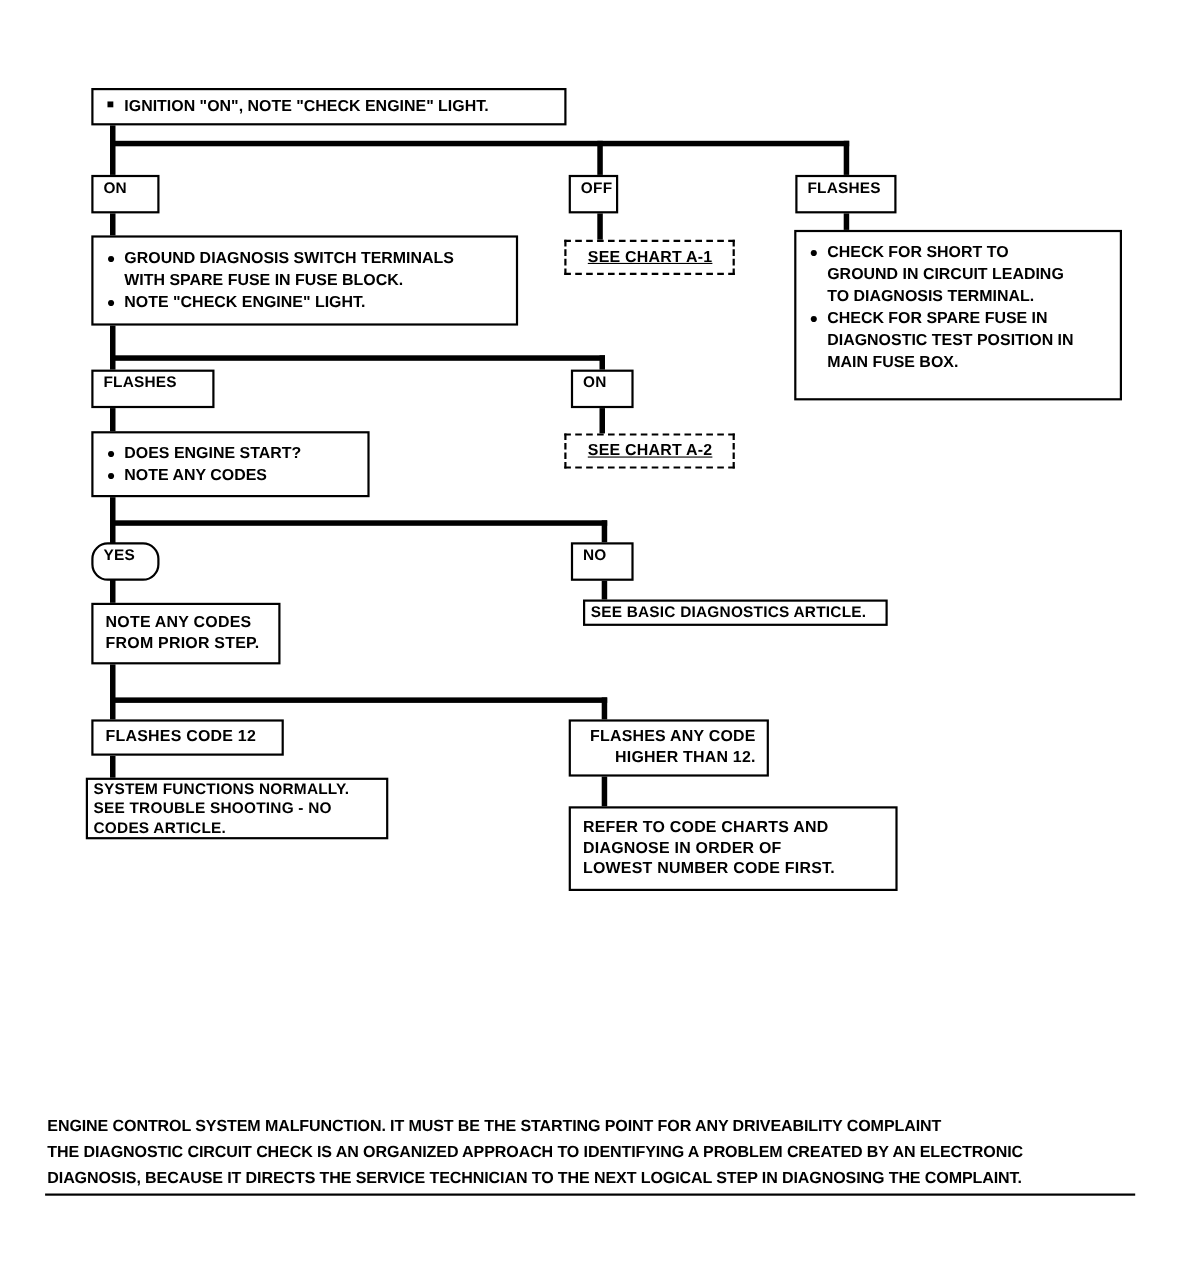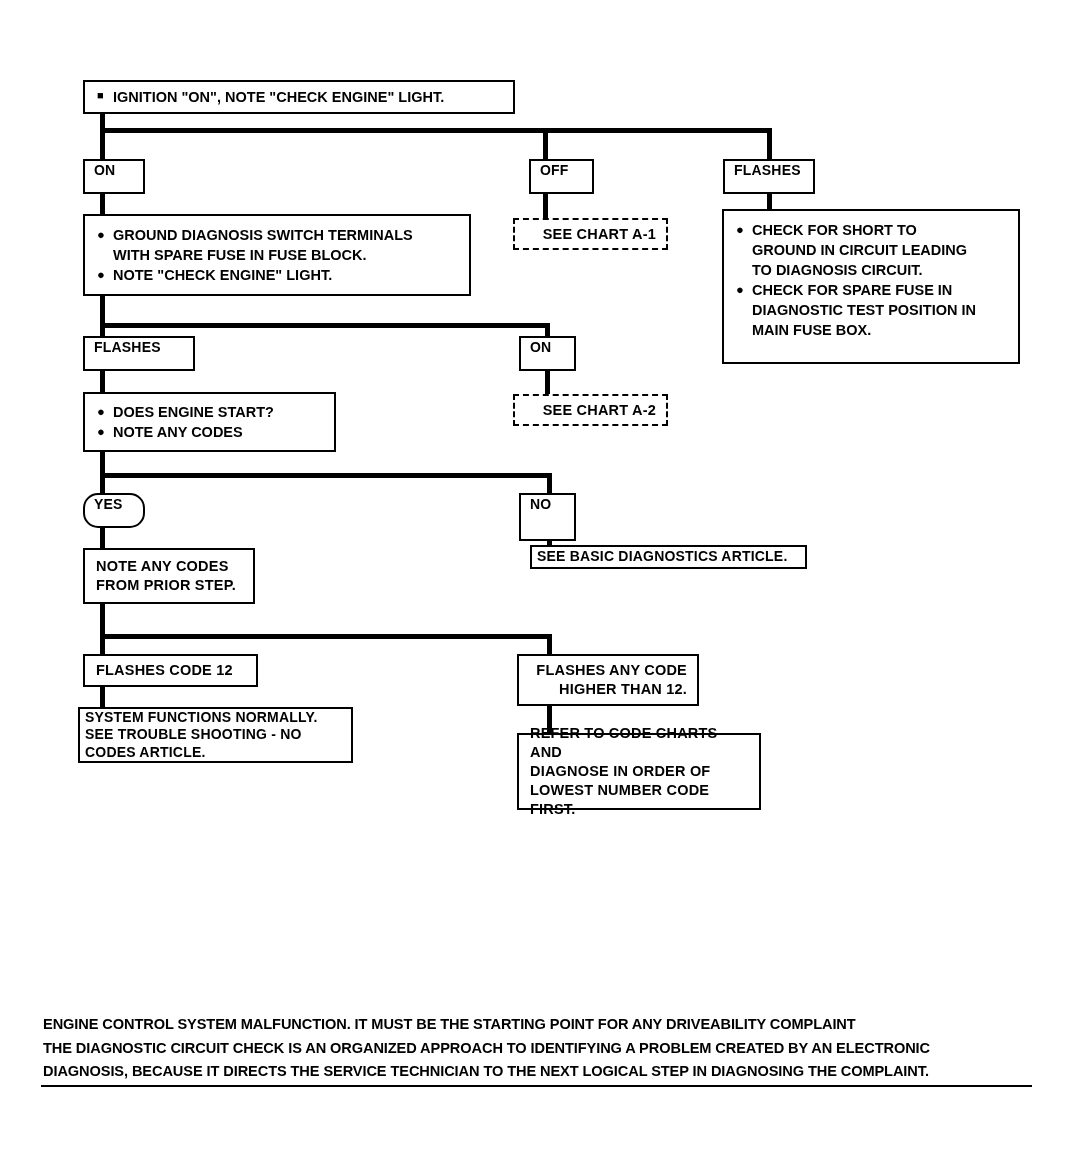--- a/index.html
+++ b/index.html
@@ -47,21 +47,22 @@
     font-size: 14.5px;
     padding: 7px 10px 7px 11px;
   }
   .tbox.tight {
     padding: 3px 6px 3px 5px;
     line-height: 1.22;
     font-size: 14px;
   }
   .tbox.center {
     text-align: center;
-    align-items: flex-end;
+    align-items: center;
+    text-decoration: underline;
   }
 
   
   .blist {
     position: absolute;
     box-sizing: border-box;
     border: 2px solid #000;
     background: #fff;
     padding: 9px 10px 9px 12px;
     font-size: 14.5px;
@@ -151,21 +152,21 @@
     <div class="bitem">
       <span class="bdot sq">■</span>
       <span class="btxt">IGNITION "ON", NOTE "CHECK ENGINE" LIGHT.</span>
     </div>
   </div>
 
   <div class="node chip" style="left:83px; top:159px; width:62px; height:35px;">
     <span>ON</span>
   </div>
 
-  <div class="node chip" style="left:529px; top:159px; width:65px; height:35px;">
+  <div class="node chip" style="left:517px; top:159px; width:45px; height:35px;">
     <span>OFF</span>
   </div>
 
   <div class="node chip" style="left:723px; top:159px; width:92px; height:35px;">
     <span>FLASHES</span>
   </div>
 
   <div class="blist" style="left:83px; top:214px; width:388px; height:82px;">
     <div class="bitem">
       <span class="bdot">●</span>
@@ -183,21 +184,21 @@
   <div class="node dashed tbox center" style="left:513px; top:218px; width:155px; height:32px;">
     <span>SEE CHART A-1</span>
   </div>
 
   <div class="blist" style="left:722px; top:209px; width:298px; height:155px;">
     <div class="bitem">
       <span class="bdot">●</span>
       <span class="btxt">
         <span>CHECK FOR SHORT TO</span><br>
         <span>GROUND IN CIRCUIT LEADING</span><br>
-        <span>TO DIAGNOSIS CIRCUIT.</span>
+        <span>TO DIAGNOSIS TERMINAL.</span>
       </span>
     </div>
     <div class="bitem">
       <span class="bdot">●</span>
       <span class="btxt">
         <span>CHECK FOR SPARE FUSE IN</span><br>
         <span>DIAGNOSTIC TEST POSITION IN</span><br>
         <span>MAIN FUSE BOX.</span>
       </span>
     </div>
@@ -223,21 +224,21 @@
   </div>
 
   <div class="node dashed tbox center" style="left:513px; top:394px; width:155px; height:32px;">
     <span>SEE CHART A-2</span>
   </div>
 
   <div class="node chip" style="left:83px; top:493px; width:62px; height:35px;border-radius:15px;">
     <span>YES</span>
   </div>
 
-  <div class="node chip" style="left:519px; top:493px; width:57px; height:48px;">
+  <div class="node chip" style="left:519px; top:493px; width:57px; height:35px;">
     <span>NO</span>
   </div>
 
   <div class="node tbox" style="left:83px; top:548px; width:172px; height:56px;">
     <div>NOTE ANY CODES</div>
     <div>FROM PRIOR STEP.</div>
   </div>
 
   <div class="node tbox tight" style="left:516px; top:545px; width:277px; height:24px; justify-content:center;margin-left:14px;">
     <div>SEE BASIC DIAGNOSTICS ARTICLE.</div>
@@ -251,21 +252,21 @@
     <div>FLASHES ANY CODE</div>
     <div>HIGHER THAN 12.</div>
   </div>
 
   <div class="node tbox tight" style="left:78px; top:707px; width:275px; height:56px;">
     <div>SYSTEM FUNCTIONS NORMALLY.</div>
     <div>SEE TROUBLE SHOOTING  -  NO</div>
     <div>CODES ARTICLE.</div>
   </div>
 
-  <div class="node tbox" style="left:517px; top:733px; width:244px; height:77px;">
+  <div class="node tbox" style="left:517px; top:733px; width:299px; height:77px;">
     <div>REFER TO CODE CHARTS AND</div>
     <div>DIAGNOSE IN ORDER OF</div>
     <div>LOWEST NUMBER CODE FIRST.</div>
   </div>
 
   <div id="footer-note" style="left:43px; top:1013px; width:990px;">
     <div>ENGINE CONTROL SYSTEM MALFUNCTION. IT MUST BE THE STARTING POINT FOR ANY DRIVEABILITY COMPLAINT</div>
     <div>THE DIAGNOSTIC CIRCUIT CHECK IS AN ORGANIZED APPROACH TO IDENTIFYING A PROBLEM CREATED BY AN ELECTRONIC</div>
     <div>DIAGNOSIS, BECAUSE IT DIRECTS THE SERVICE TECHNICIAN TO THE NEXT LOGICAL STEP IN DIAGNOSING THE COMPLAINT.</div>
   </div>

